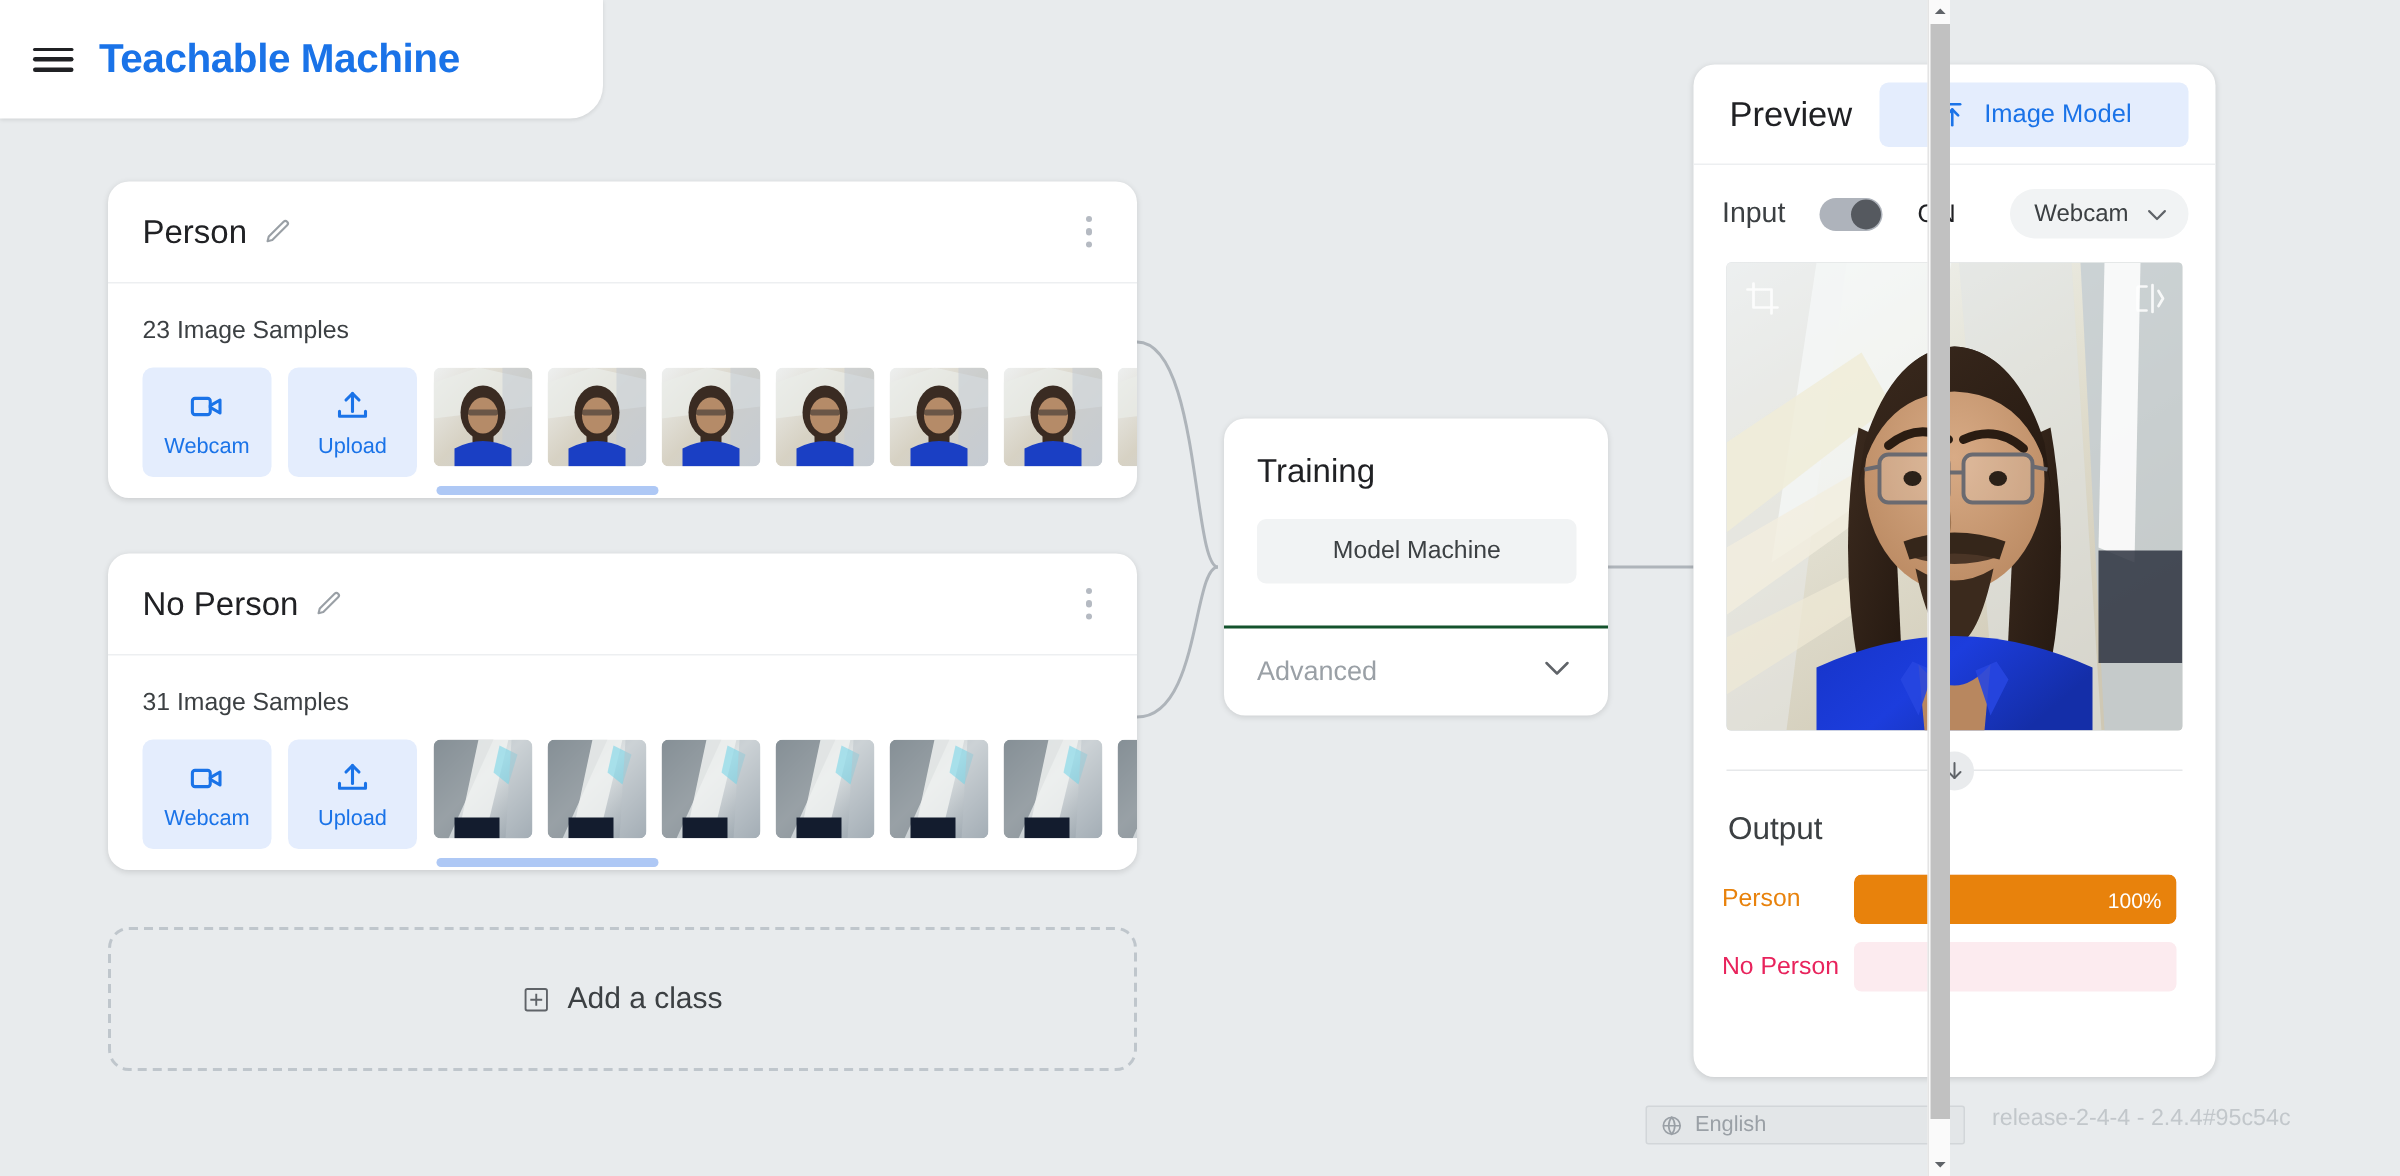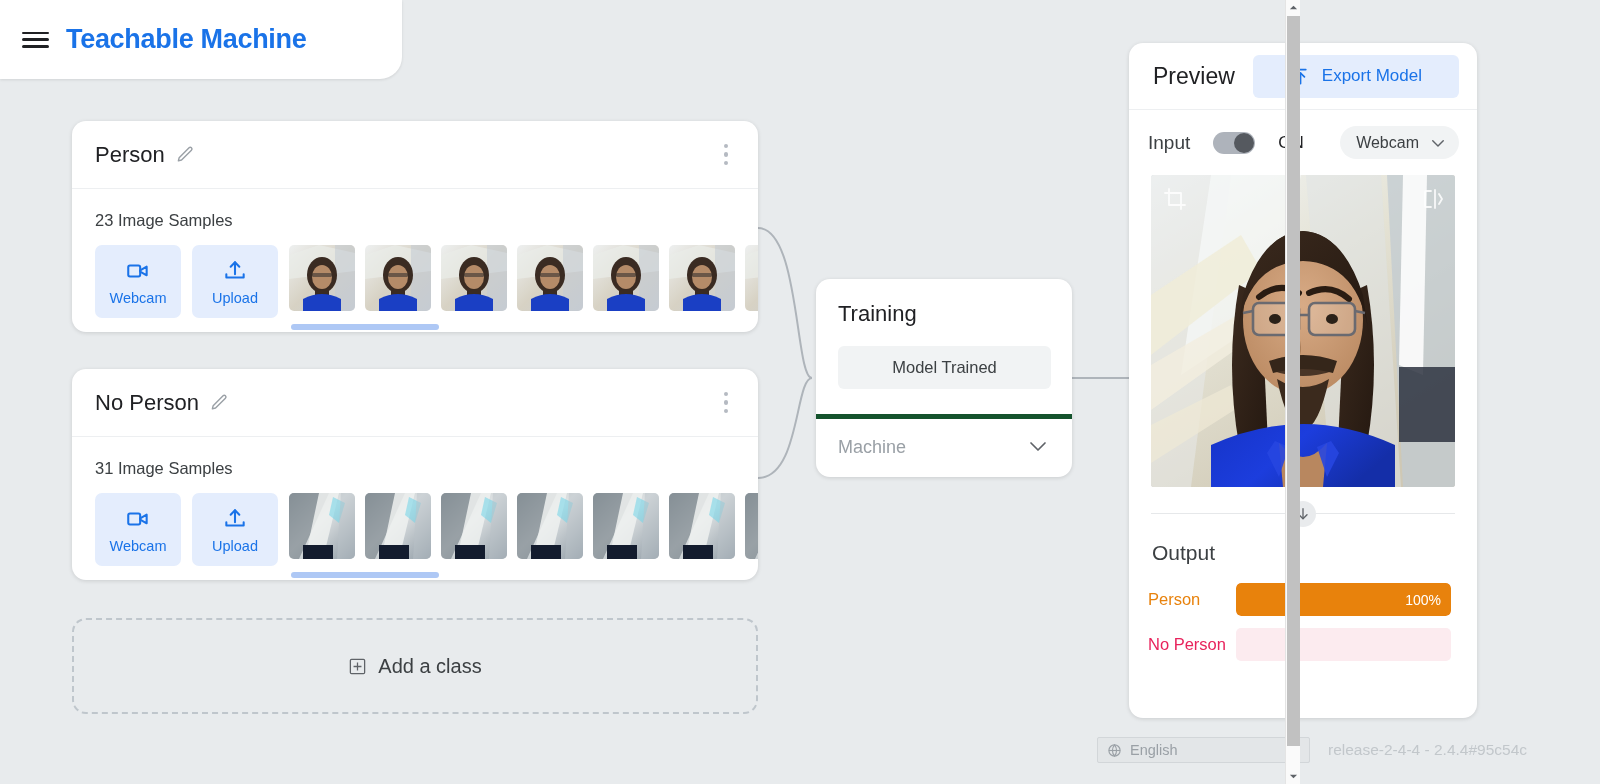--- a/index.html
+++ b/index.html
@@ -72,21 +72,21 @@
     cursor: pointer; background: transparent;
   }
   .addclass .label { font-size: 20px; color: #3C4043; }
 
   
   .training {
     position: absolute; left: 816px; top: 279px; width: 256px; height: 198px;
     background: #fff; border-radius: 14px; box-shadow: 0 1px 4px rgba(0,0,0,.13);
     overflow: hidden;
   }
-  .training-top { padding: 22px 22px 0 22px; height: 140px; border-bottom: 5px solid #14532d; }
+  .training-top { padding: 22px 22px 0 22px; height: 140px; border-bottom: 2px solid #14532d; }
   .training-title { font-size: 22px; color: #202124; margin-bottom: 19px; }
   .model-trained-btn {
     width: 213px; height: 43px; background: #F1F3F4; border: none; border-radius: 6px;
     font-size: 16.5px; color: #3C4043; font-family: inherit; cursor: pointer;
   }
   .advanced-row {
     height: 57px; display: flex; align-items: center; padding: 0 22px; cursor: pointer;
   }
   .advanced-label { font-size: 18px; color: #9AA0A6; }
   .advanced-row .chev { margin-left: auto; }
@@ -136,21 +136,21 @@
   .output { padding: 14px 26px 0 19px; }
   .output-title { font-size: 21px; color: #3C4043; margin-bottom: 18px; margin-left: 4px; }
   .out-row { display: flex; align-items: center; margin-bottom: 12px; }
   .out-name { width: 88px; flex: 0 0 88px; font-size: 16.5px; line-height: 1.25; padding-right: 8px; }
   .out-bar { flex: 1; height: 33px; border-radius: 5px; position: relative; overflow: hidden; padding-left: 36px; }
   .out-fill { position: absolute; left: 0; top: 0; bottom: 0; border-radius: 5px; }
   .out-pct { position: absolute; right: 10px; top: 50%; transform: translateY(-50%);
     font-size: 14px; color: #fff; }
 
   
-  .footer { position: absolute; left: 1097px; top: 737px; display: flex; align-items: center; gap: 18px; }
+  .footer { position: absolute; left: 1097px; top: 737px; display: flex; gap: 18px; }
   .lang-select { width: 213px; height: 26px; background: #E3E6E8; border: 1px solid #D2D6D9;
     border-radius: 2px; display: flex; align-items: center; padding: 0 8px 0 9px; gap: 8px;
     cursor: pointer; font-family: inherit; }
   .lang-select .lname { font-size: 14.5px; color: #9AA0A6; }
   .lang-select .chev { margin-left: auto; }
   .version { font-size: 15.5px; color: #C2C7CB; white-space: nowrap; }
 
   
   .scrollbar { position: absolute; right: 0; top: 0; width: 15px; height: 784px;
     background: #FAFAFA; border-left: 1px solid #E4E4E4; }
@@ -430,42 +430,42 @@
     <svg width="19" height="19" viewBox="0 0 24 24" fill="none" stroke="#5F6368" stroke-width="1.6">
       <rect x="3" y="3" width="18" height="18" rx="1.5"></rect>
         <path d="M12 7v10M7 12h10"></path>
     </svg>
     <span class="label">Add a class</span>
   </div>
 
   <div class="training">
     <div class="training-top">
       <div class="training-title">Training</div>
-      <button class="model-trained-btn">Model Trained</button>
+      <button class="model-trained-btn">Model Machine</button>
     </div>
     <div class="advanced-row">
-      <span class="advanced-label">Machine</span>
+      <span class="advanced-label">Advanced</span>
       <span class="chev">
         <svg width="24" height="24" viewBox="0 0 24 24" fill="none" stroke="#5F6368" stroke-width="1.7" stroke-linecap="round" stroke-linejoin="round">
             <path d="M5 9l7 7 7-7"></path>
           </svg>
       </span>
     </div>
   </div>
 
   <div class="preview">
     <div class="preview-head">
       <div class="preview-title">Preview</div>
       <button class="export-btn">
         <svg width="21" height="21" viewBox="0 0 24 24" fill="none" stroke="#1a73e8" stroke-width="2" stroke-linecap="round" stroke-linejoin="round">
           <path d="M6 4h12"></path>
             <path d="M12 20V8"></path>
             <path d="M7.5 12.5L12 8l4.5 4.5"></path>
         </svg>
-        <span>Export Model</span>
+        <span>Image Model</span>
       </button>
     </div>
 
     <div class="input-row">
       <span class="input-label">Input</span>
       <div class="toggle">
           <div class="knob"></div>
         </div>
       <span class="on-label">ON</span>
       <button class="src-select">

